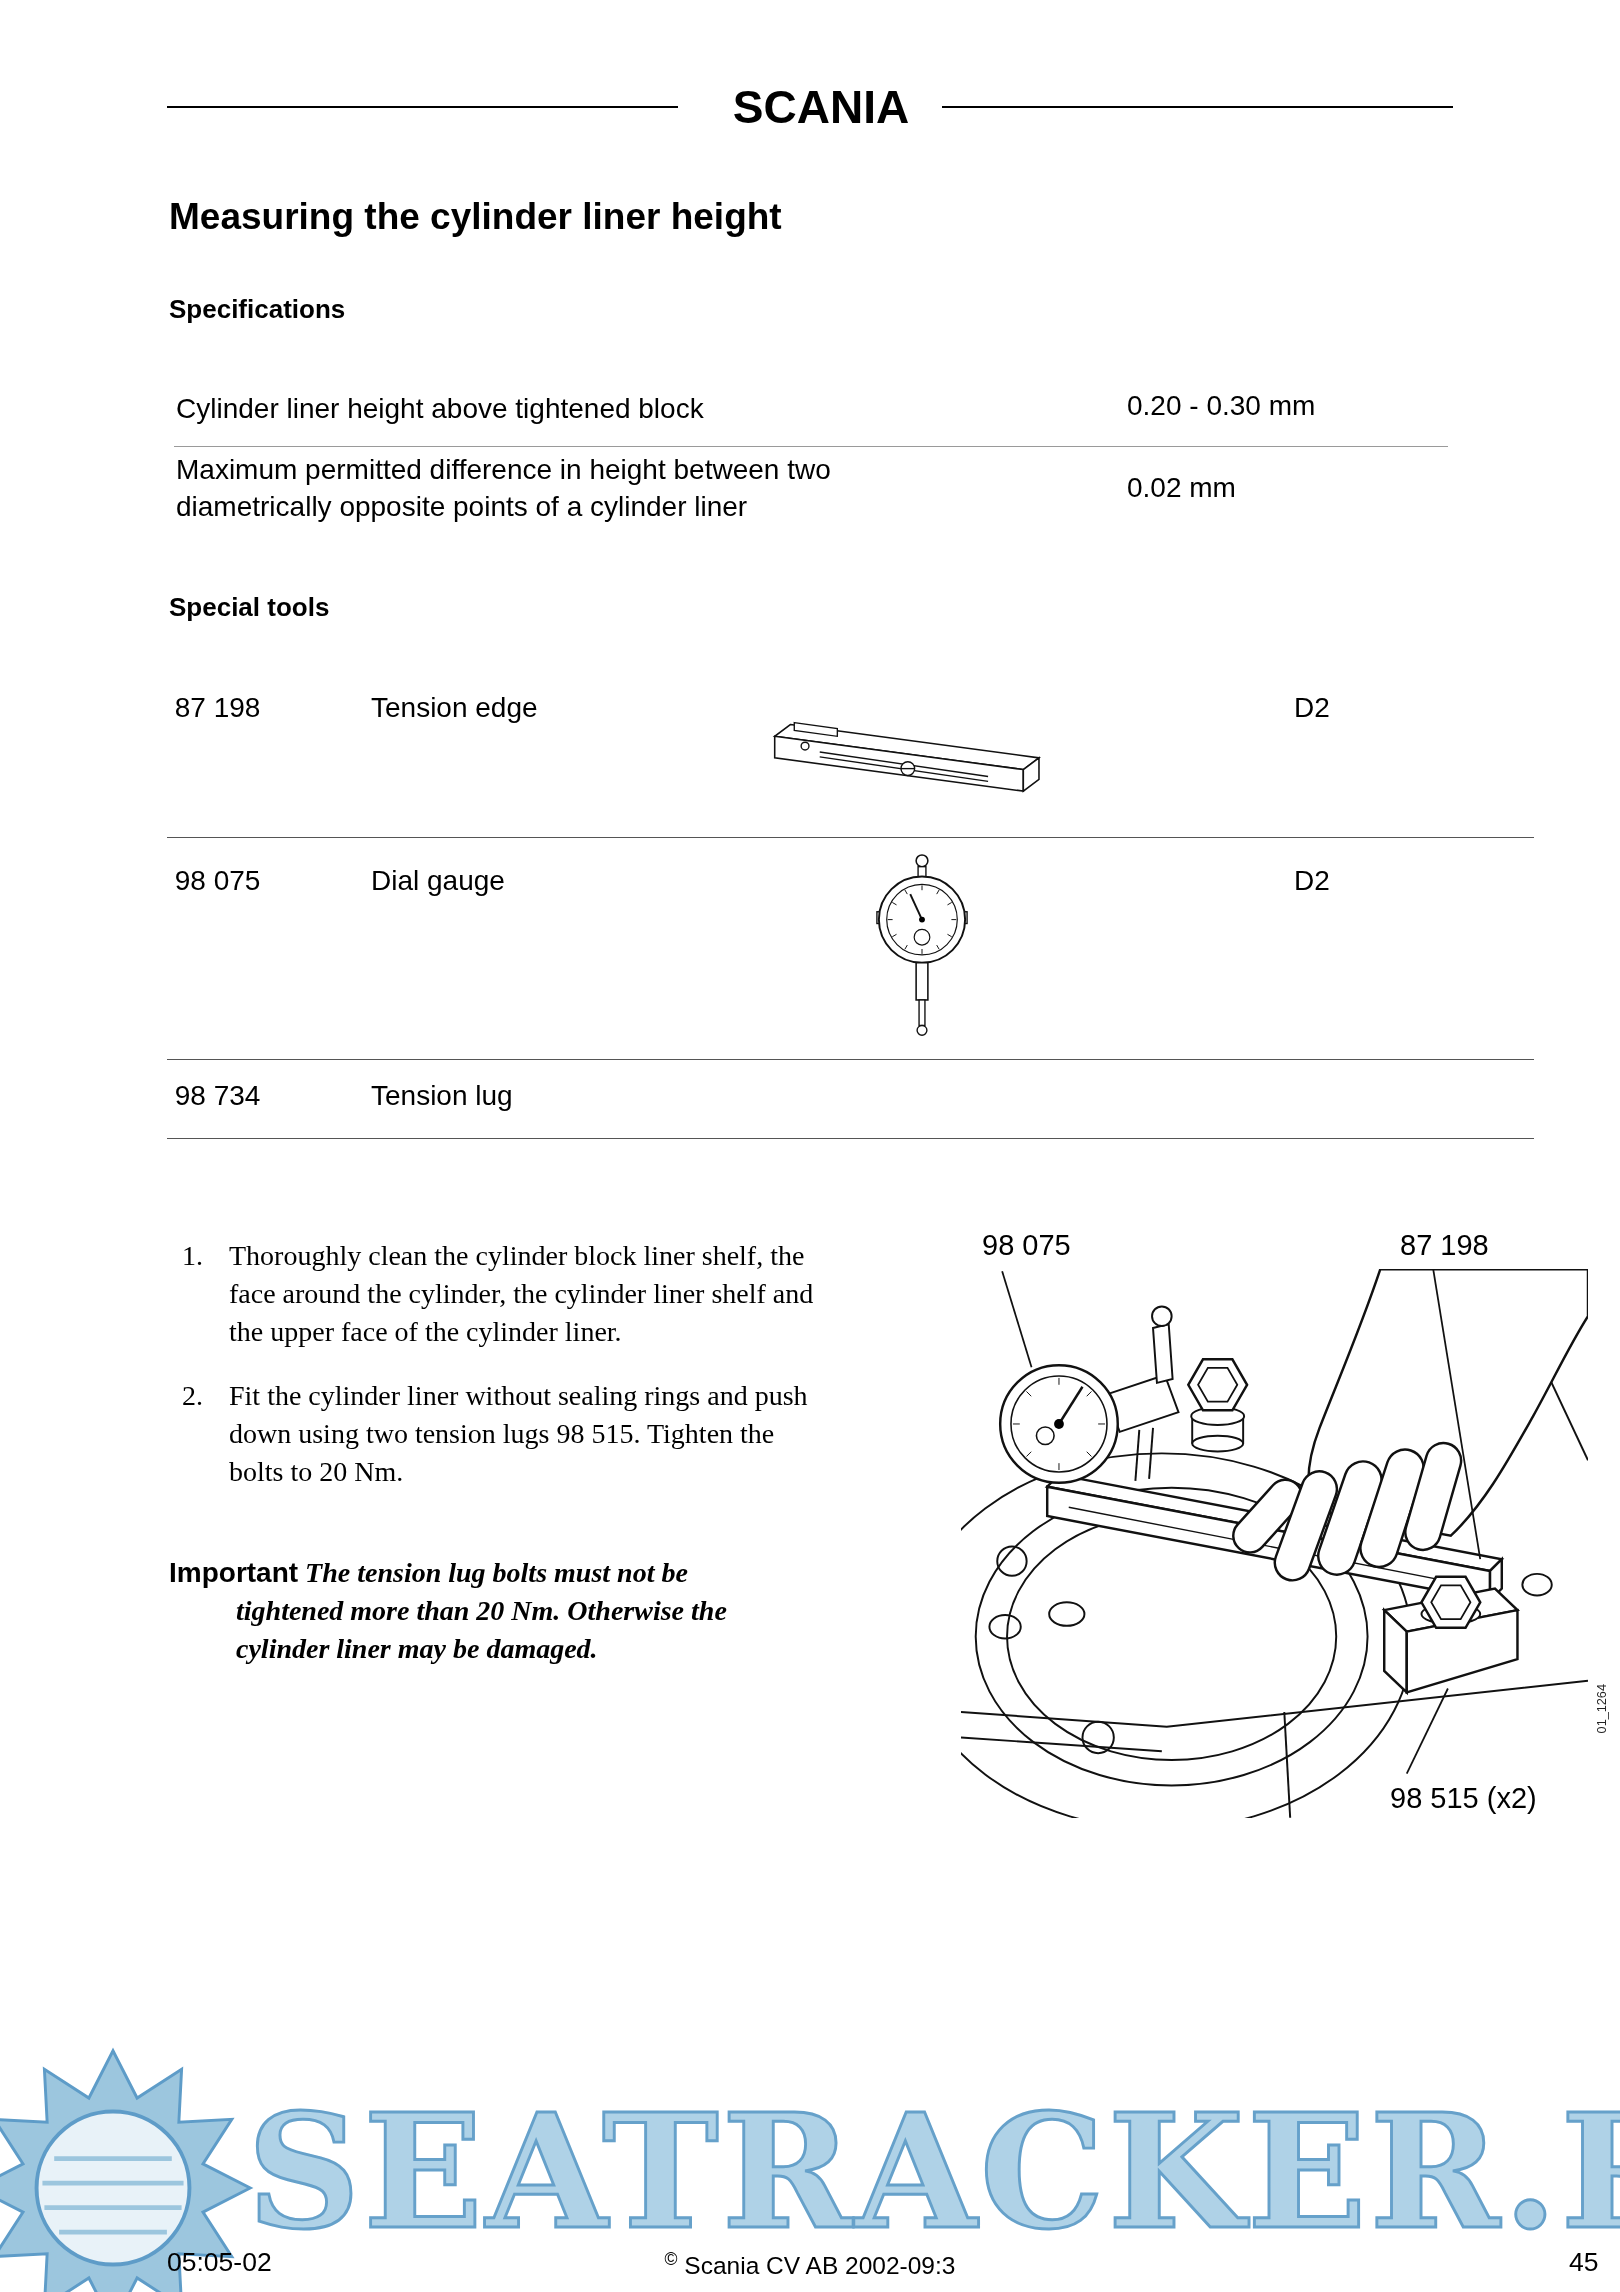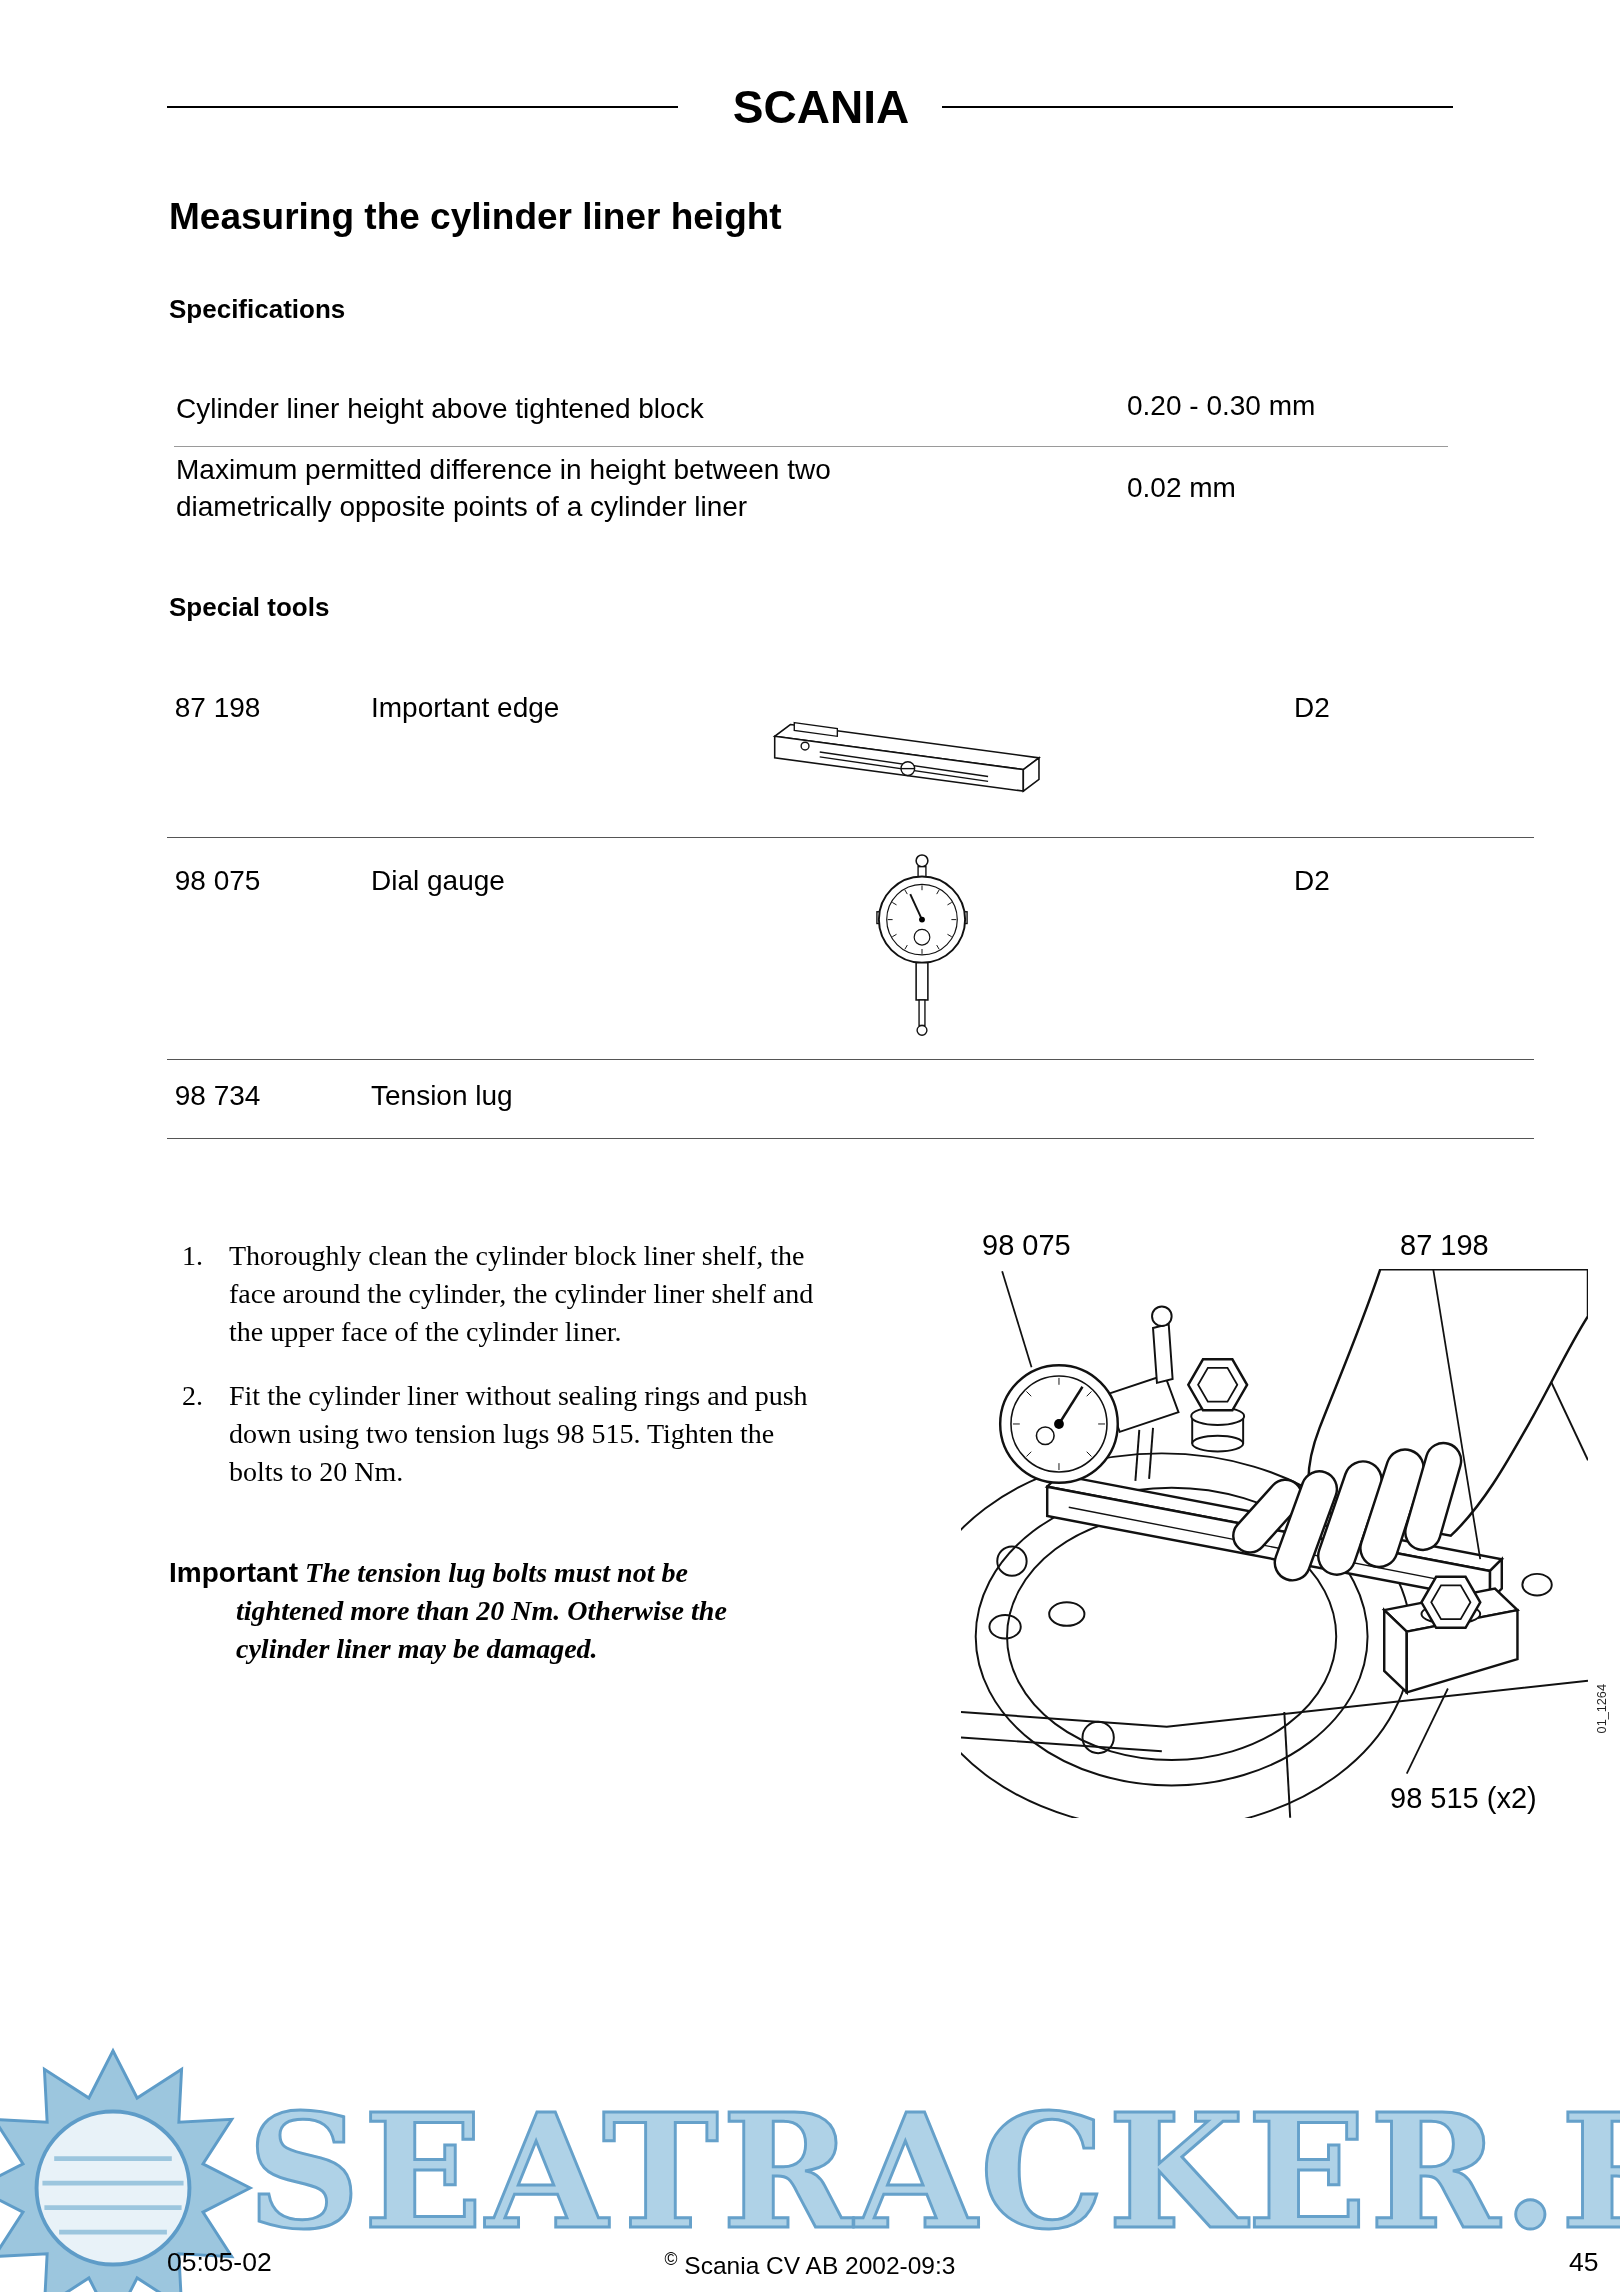--- a/index.html
+++ b/index.html
@@ -90,21 +90,21 @@
 <div class="spec-divider" style="top:446px;"></div>
 <div class="spec-label" style="top:451px; width:774px;">Maximum permitted difference in height between two diametrically opposite points of a cylinder liner</div>
 <div class="spec-value" style="top:472px;">0.02 mm</div>
 
 <div class="section-heading" style="left:169px; top:592px;">Special tools</div>
 
 <div class="tools-table">
 
   <div class="tools-row" style="height:173px;">
     <span class="col-number cell" style="top:27.4px;">87 198</span>
-    <span class="col-desc cell" style="top:27.4px;">Important edge</span>
+    <span class="col-desc cell" style="top:27.4px;">Tension edge</span>
     <span class="illu-box">
       <svg width="323" height="108" viewBox="0 0 330 110">
         <polygon class="wh" stroke-width="1.6" points="30,28 284,62 268,74 14,40"></polygon>
         <polygon class="wh" stroke-width="1.6" points="14,40 268,74 268,96 14,62"></polygon>
         <polygon class="wh" stroke-width="1.6" points="268,74 284,62 284,84 268,96"></polygon>
         <line class="ln" stroke-width="1.4" x1="60" y1="56" x2="232" y2="81"></line>
         <line class="ln" stroke-width="1.4" x1="60" y1="61" x2="232" y2="86"></line>
         <circle class="wh" stroke-width="1.4" cx="150" cy="73" r="7"></circle>
         <line class="ln" stroke-width="1.4" x1="143" y1="73" x2="157" y2="73"></line>
         <circle class="wh" stroke-width="1.4" cx="45" cy="50" r="4"></circle>

